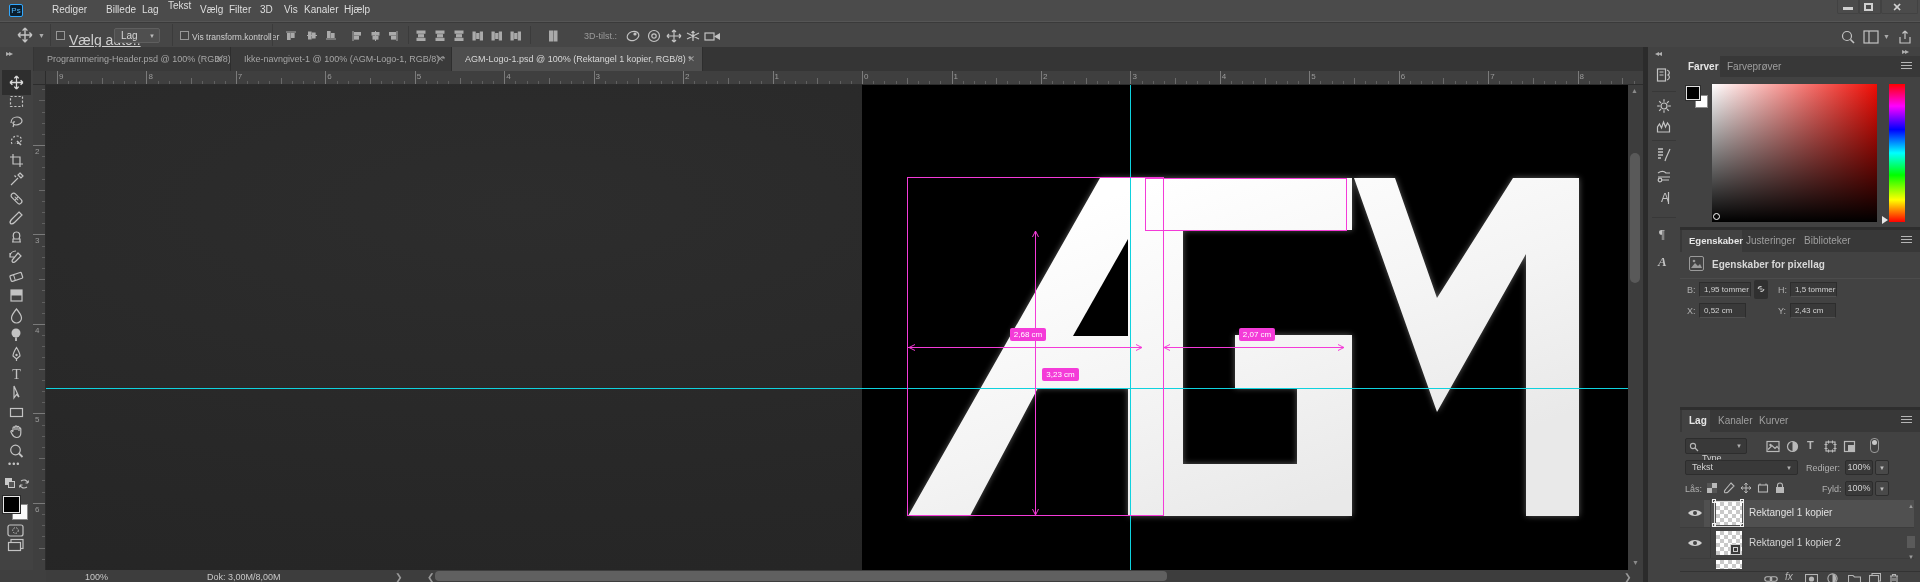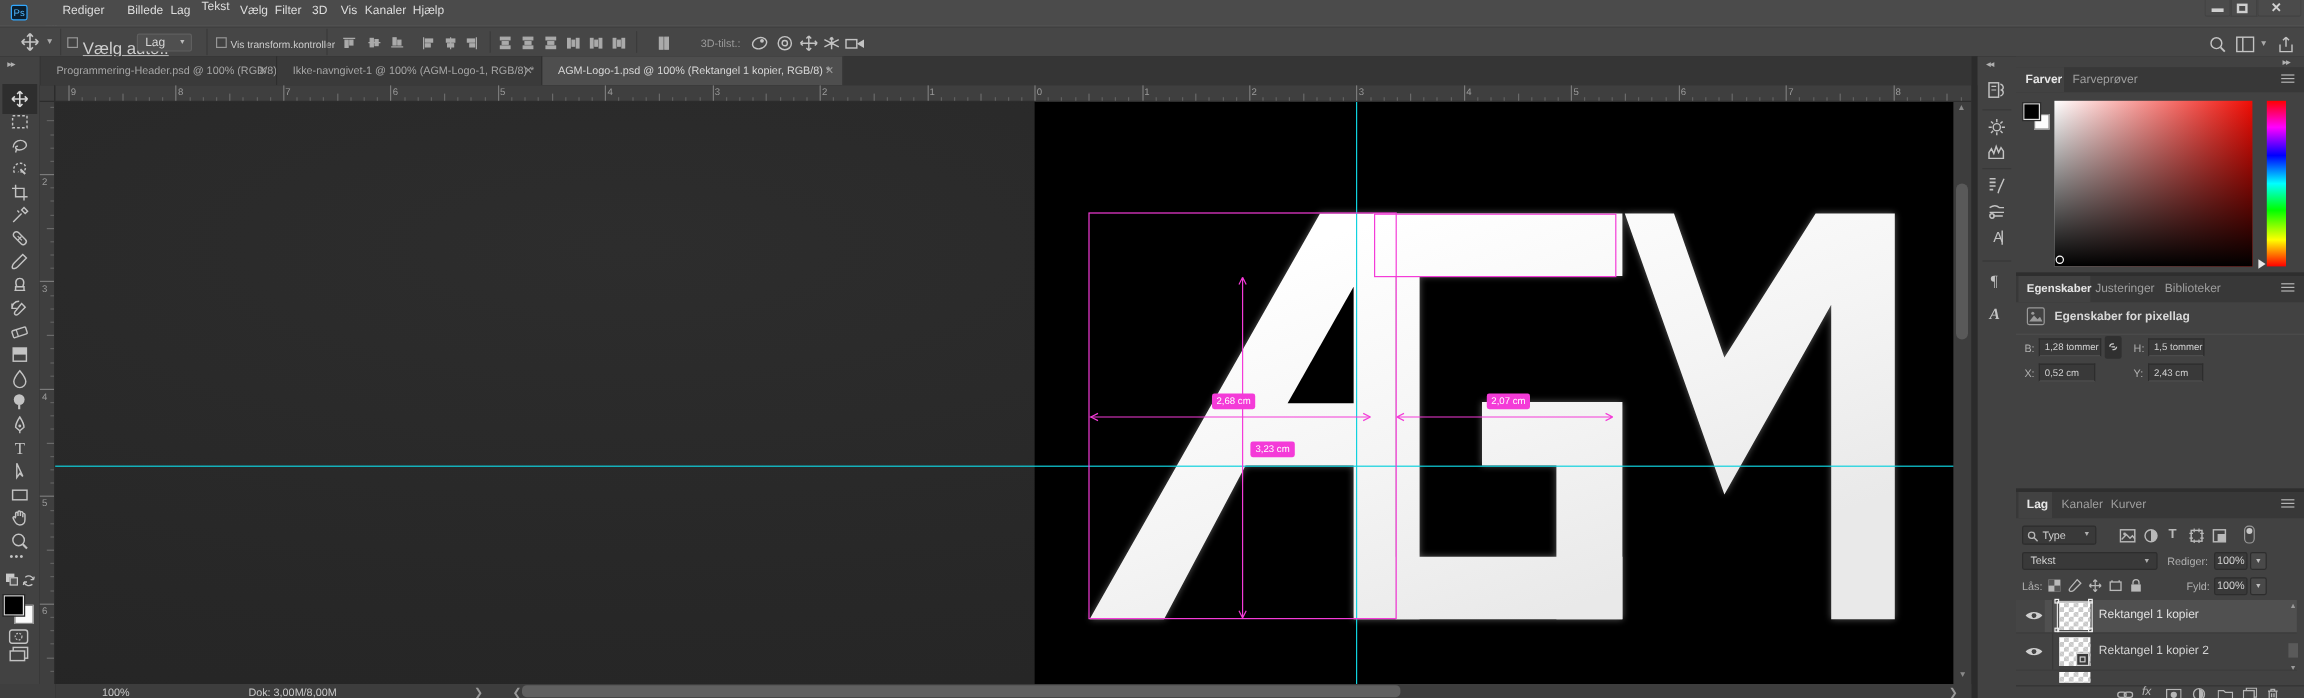--- a/index.html
+++ b/index.html
@@ -616,21 +616,21 @@
     <div style="position:absolute;left:0;top:205px;width:240px;height:155px;background:#424242;"></div>
     <div style="position:absolute;left:9px;top:209px;width:15px;height:15px;border:1px solid #9a9a9a;border-radius:2px;">
       <svg width="13" height="13" viewBox="0 0 13 13" style="position:absolute;left:0px;top:0px;" xmlns="http://www.w3.org/2000/svg">
         <circle cx="4" cy="4" r="1.3" fill="#9a9a9a"></circle>
         <path d="M1 11 L5 6 L8 9 L10 7 L12 11 Z" fill="#9a9a9a"></path>
       </svg>
     </div>
     <span style="position:absolute;left:32px;top:212px;font-size:10px;font-weight:bold;color:#d8d8d8;">Egenskaber for pixellag</span>
     <div style="position:absolute;left:0;top:231px;width:240px;height:1px;background:#4c4c4c;"></div>
     <span style="position:absolute;left:7px;top:238px;font-size:9px;color:#b0b0b0;">B:</span>
-    <div style="position:absolute;left:19px;top:235px;width:52px;height:15px;background:#393939;border:1px solid #2d2d2d;border-bottom-color:#515151;color:#d2d2d2;font-size:8px;line-height:13px;padding-left:4px;white-space:nowrap;overflow:hidden;">1,28 tommer</div>
+    <div style="position:absolute;left:19px;top:235px;width:52px;height:15px;background:#393939;border:1px solid #2d2d2d;border-bottom-color:#515151;color:#d2d2d2;font-size:8px;line-height:13px;padding-left:4px;white-space:nowrap;overflow:hidden;">1,95 tommer</div>
     <div style="position:absolute;left:74px;top:233px;width:14px;height:19px;background:#303030;border-radius:2px;">
       <svg width="12" height="12" viewBox="0 0 12 12" style="position:absolute;left:1px;top:3px;" xmlns="http://www.w3.org/2000/svg">
         <path d="M3.2 6 a2.4 2.4 0 0 1 2.4 -2.4 h1 M8.8 6 a2.4 2.4 0 0 1 -2.4 2.4 h-1 M4.5 6 h3" stroke="#c8c8c8" stroke-width="1.1" fill="none" transform="rotate(0 6 6)"></path>
       </svg>
     </div>
     <span style="position:absolute;left:98px;top:238px;font-size:9px;color:#b0b0b0;">H:</span>
     <div style="position:absolute;left:110px;top:235px;width:47px;height:15px;background:#393939;border:1px solid #2d2d2d;border-bottom-color:#515151;color:#d2d2d2;font-size:8px;line-height:13px;padding-left:4px;white-space:nowrap;overflow:hidden;">1,5 tommer</div>
     <span style="position:absolute;left:7px;top:259px;font-size:9px;color:#b0b0b0;">X:</span>
     <div style="position:absolute;left:19px;top:256px;width:47px;height:15px;background:#393939;border:1px solid #2d2d2d;border-bottom-color:#515151;color:#d2d2d2;font-size:8px;line-height:13px;padding-left:4px;white-space:nowrap;overflow:hidden;">0,52 cm</div>
     <span style="position:absolute;left:98px;top:259px;font-size:9px;color:#b0b0b0;">Y:</span>
@@ -640,21 +640,21 @@
     <div style="position:absolute;left:2px;top:363px;width:28px;height:22px;background:#424242;color:#e6e6e6;font-size:10px;font-weight:bold;line-height:22px;padding-left:7px;">Lag</div>
     <span style="position:absolute;left:38px;top:368px;font-size:10px;color:#9f9f9f;">Kanaler</span>
     <span style="position:absolute;left:79px;top:368px;font-size:10px;color:#9f9f9f;">Kurver</span>
     <div style="position:absolute;left:221px;top:369px;width:11px;height:1px;background:#b5b5b5;box-shadow:0 3px 0 #b5b5b5, 0 6px 0 #b5b5b5;"></div>
     <div style="position:absolute;left:0;top:385px;width:240px;height:150px;background:#424242;"></div>
     <div style="position:absolute;left:5px;top:391px;width:62px;height:16px;background:#393939;border:1px solid #2d2d2d;border-radius:2px;">
       <svg width="10" height="10" viewBox="0 0 10 10" style="position:absolute;left:3px;top:3px;" xmlns="http://www.w3.org/2000/svg">
         <circle cx="4" cy="4" r="2.6" stroke="#b5b5b5" stroke-width="1.1" fill="none"></circle>
         <path d="M6 6 L9 9" stroke="#b5b5b5" stroke-width="1.2"></path>
       </svg>
-      <span style="position:absolute;left:16px;top:2px;font-size:9px;color:#d2d2d2;">Type</span>
+      <span style="position:absolute;left:16px;top:14px;font-size:9px;color:#d2d2d2;">Type</span>
       <span style="position:absolute;right:4px;top:4px;font-size:6px;color:#b0b0b0;">▼</span>
     </div>
     <svg width="14" height="13" viewBox="0 0 14 13" style="position:absolute;left:86px;top:393px;" xmlns="http://www.w3.org/2000/svg">
       <rect x="1" y="1.5" width="12" height="10" stroke="#b9b9b9" stroke-width="1.2" fill="none"></rect>
       <circle cx="4.5" cy="5" r="1.2" fill="#b9b9b9"></circle>
       <path d="M2 9.5 L6 5.5 L9 8.5 L11 6.5 L13 9" stroke="#b9b9b9" stroke-width="1.2" fill="none"></path>
     </svg>
     <svg width="13" height="13" viewBox="0 0 13 13" style="position:absolute;left:106px;top:393px;" xmlns="http://www.w3.org/2000/svg">
       <circle cx="6.5" cy="6.5" r="5" stroke="#b9b9b9" stroke-width="1.2" fill="none"></circle>
       <path d="M6.5 1.5 a5 5 0 0 1 0 10 Z" fill="#b9b9b9"></path>

